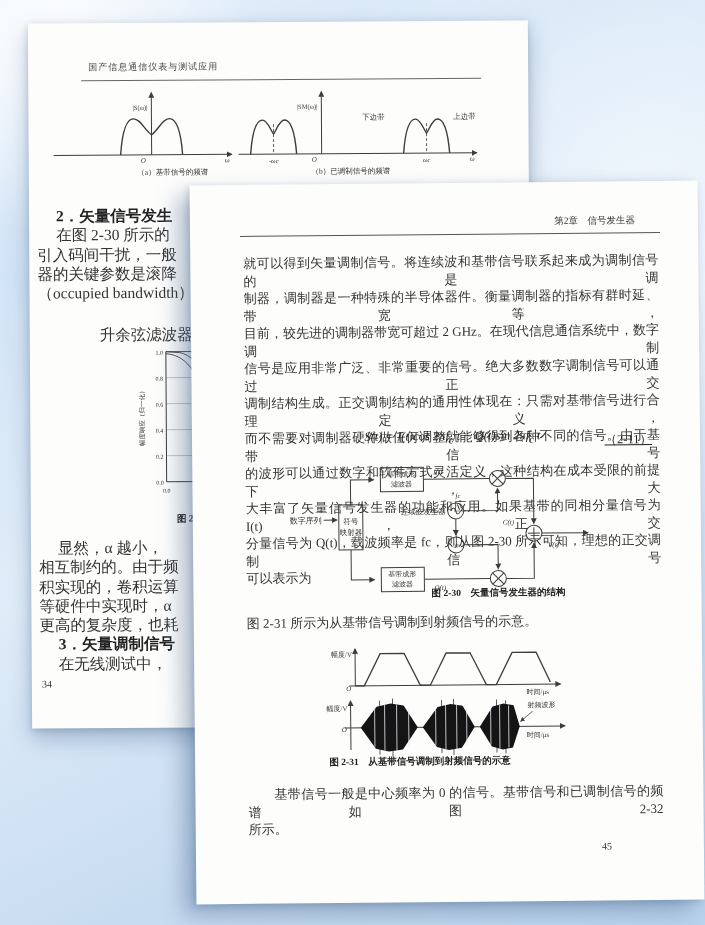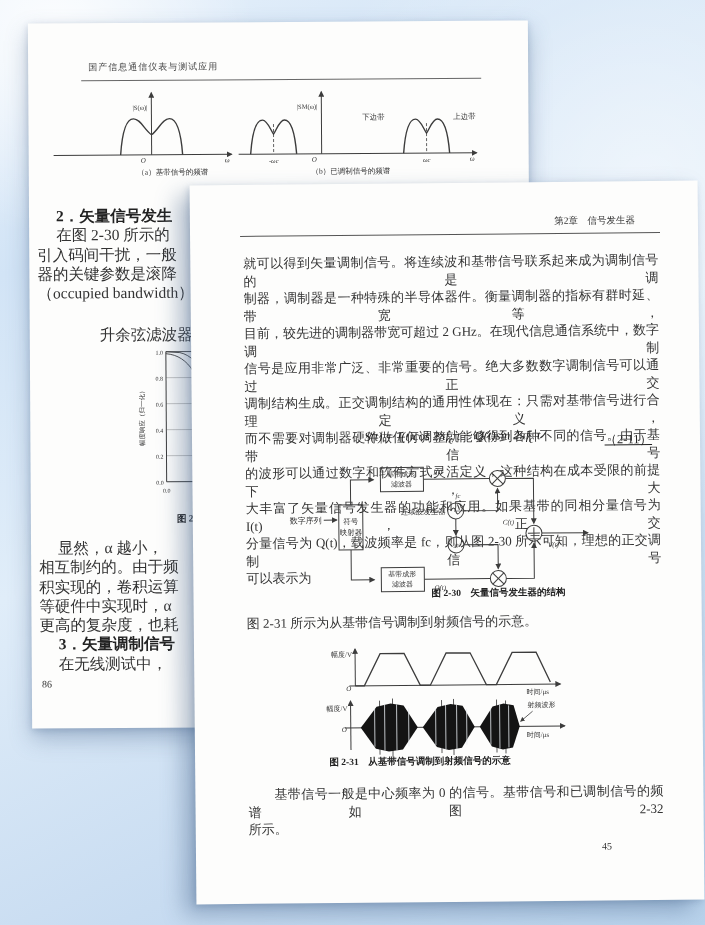--- a/index.html
+++ b/index.html
@@ -128,21 +128,21 @@
   <div class="abs bp-lines" style="top:515px">
     <div class="ind">显然，α 越小，</div>
     <div>相互制约的。由于频</div>
     <div>积实现的，卷积运算</div>
     <div>等硬件中实现时，α</div>
     <div>更高的复杂度，也耗</div>
     <div class="ind b">3．矢量调制信号</div>
     <div class="ind">在无线测试中，</div>
   </div>
 
-  <div class="abs bp-num">86</div>
+  <div class="abs bp-num">34</div>
 </div>
 
 <div class="page" id="front-page">
   <div class="abs fp-header">第2章　信号发生器</div>
   <div class="abs fp-rule"></div>
 
   <div class="abs fp-para">
     <div class="j">就可以得到矢量调制信号。将连续波和基带信号联系起来成为调制信号的是调</div>
     <div class="j">制器，调制器是一种特殊的半导体器件。衡量调制器的指标有群时延、带宽等，</div>
     <div class="j">目前，较先进的调制器带宽可超过 2 GHz。在现代信息通信系统中，数字调制</div>

